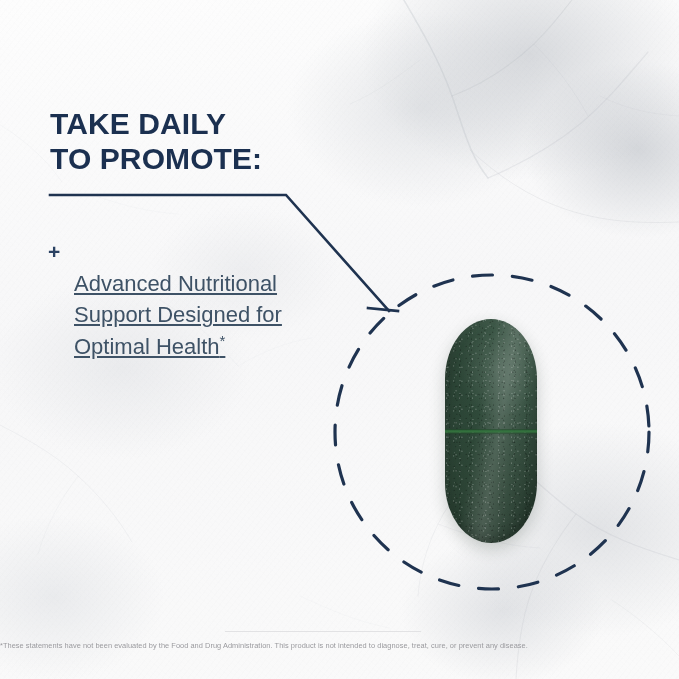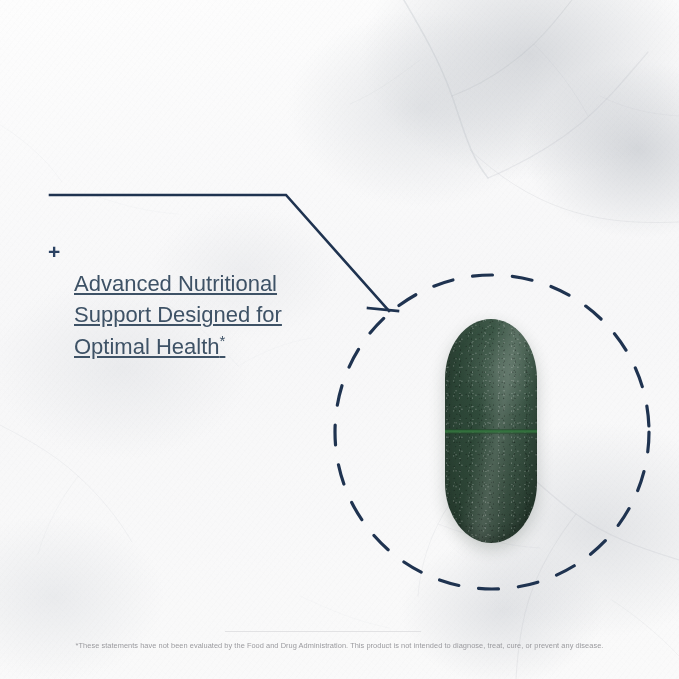--- a/index.html
+++ b/index.html
@@ -188,21 +188,20 @@
     width: 196px;
     height: 1px;
     background: #e2e2e4;
   }
 
   .disclaimer {
     position: absolute;
     left: 0;
     right: 0;
     top: 641px;
-    text-align: center;
     font-size: 7.4px;
     letter-spacing: 0.05px;
     color: #9a9a9e;
     white-space: nowrap;
   }
 </style>
 </head>
 <body>
 
 <div class="stage">
@@ -228,20 +227,22 @@
       <path d="M-8,120 C20,136 44,156 62,182" stroke-width="0.8" opacity="0.16"></path>
       <path d="M160,300 C190,318 216,340 238,366" stroke-width="0.8" opacity="0.16"></path>
       <path d="M238,366 C262,352 286,342 312,338" stroke-width="0.7" opacity="0.14"></path>
       <path d="M96,196 C124,206 150,212 178,214" stroke-width="0.7" opacity="0.14"></path>
       <path d="M300,596 C330,610 358,622 390,628" stroke-width="0.7" opacity="0.14"></path>
     </g>
   </svg>
 
   <div class="grain"></div>
 
+  <div class="heading">TAKE DAILY
+TO PROMOTE:</div>
 
   <svg class="leader" width="679" height="679" viewBox="0 0 679 679">
     <g fill="none" stroke="#1f3350" stroke-width="2.6" stroke-linecap="square">
       <path d="M50,195 L286,195 L389,311"></path>
       <path d="M368,308 L398,311"></path>
     </g>
   </svg>
 
   <div class="bullet-row">
     <span class="bullet-mark">+</span>

